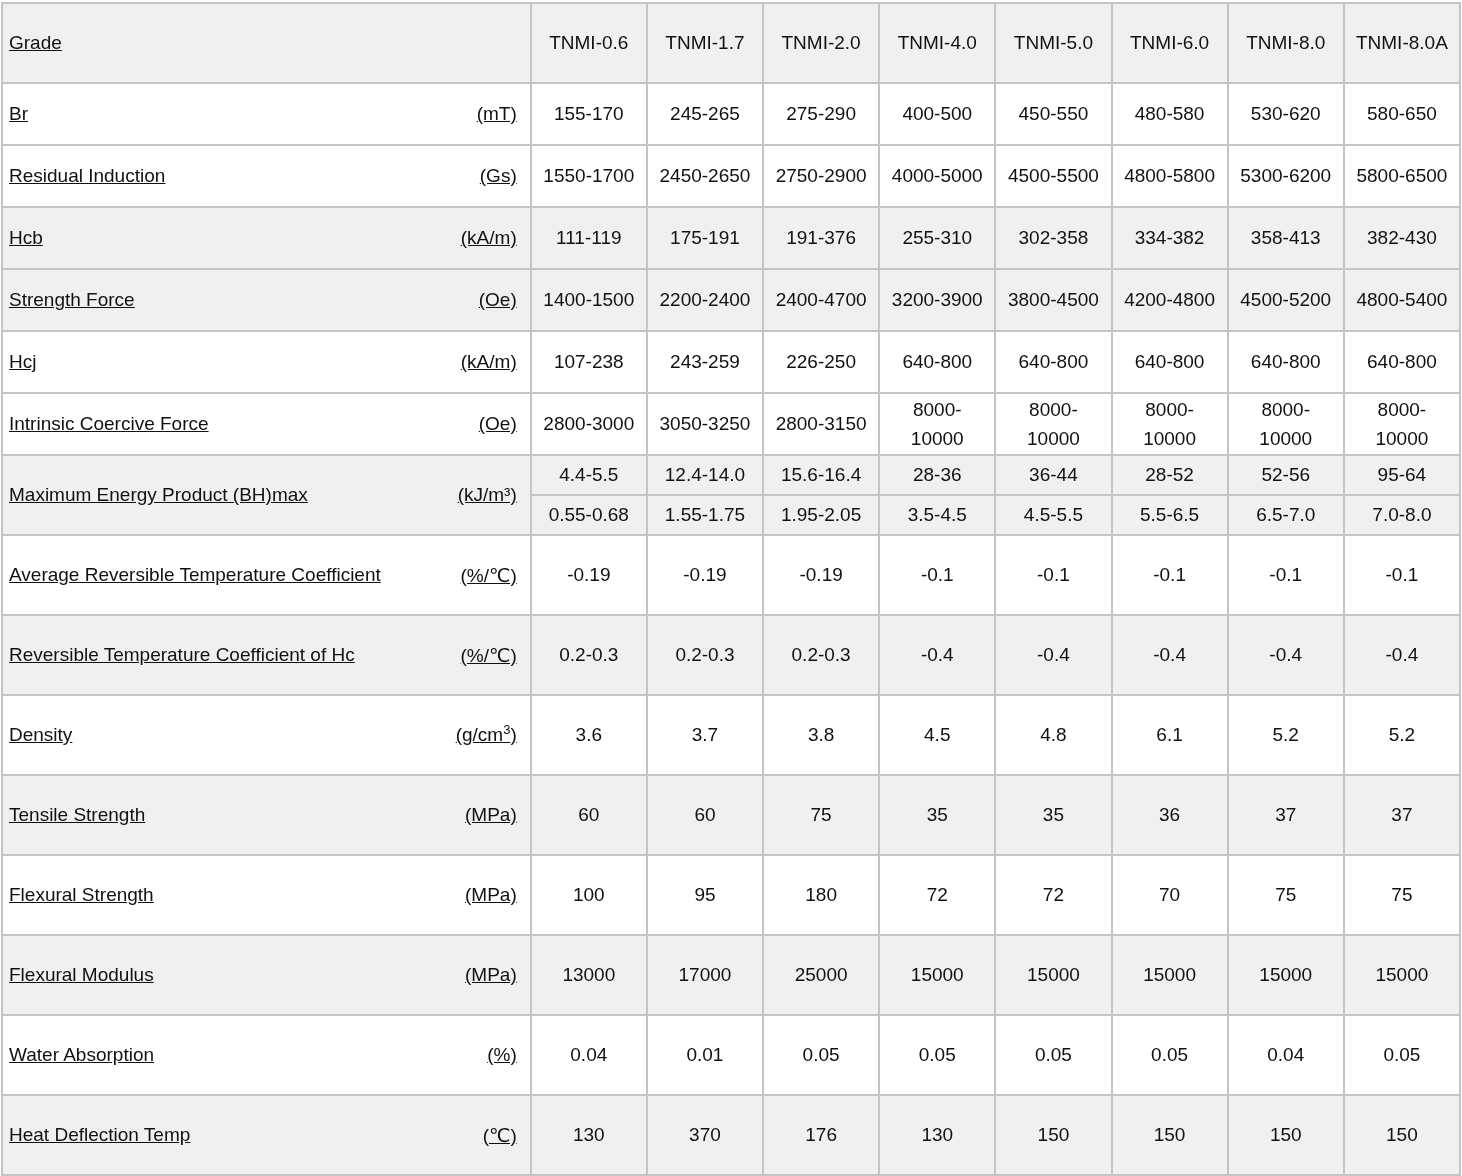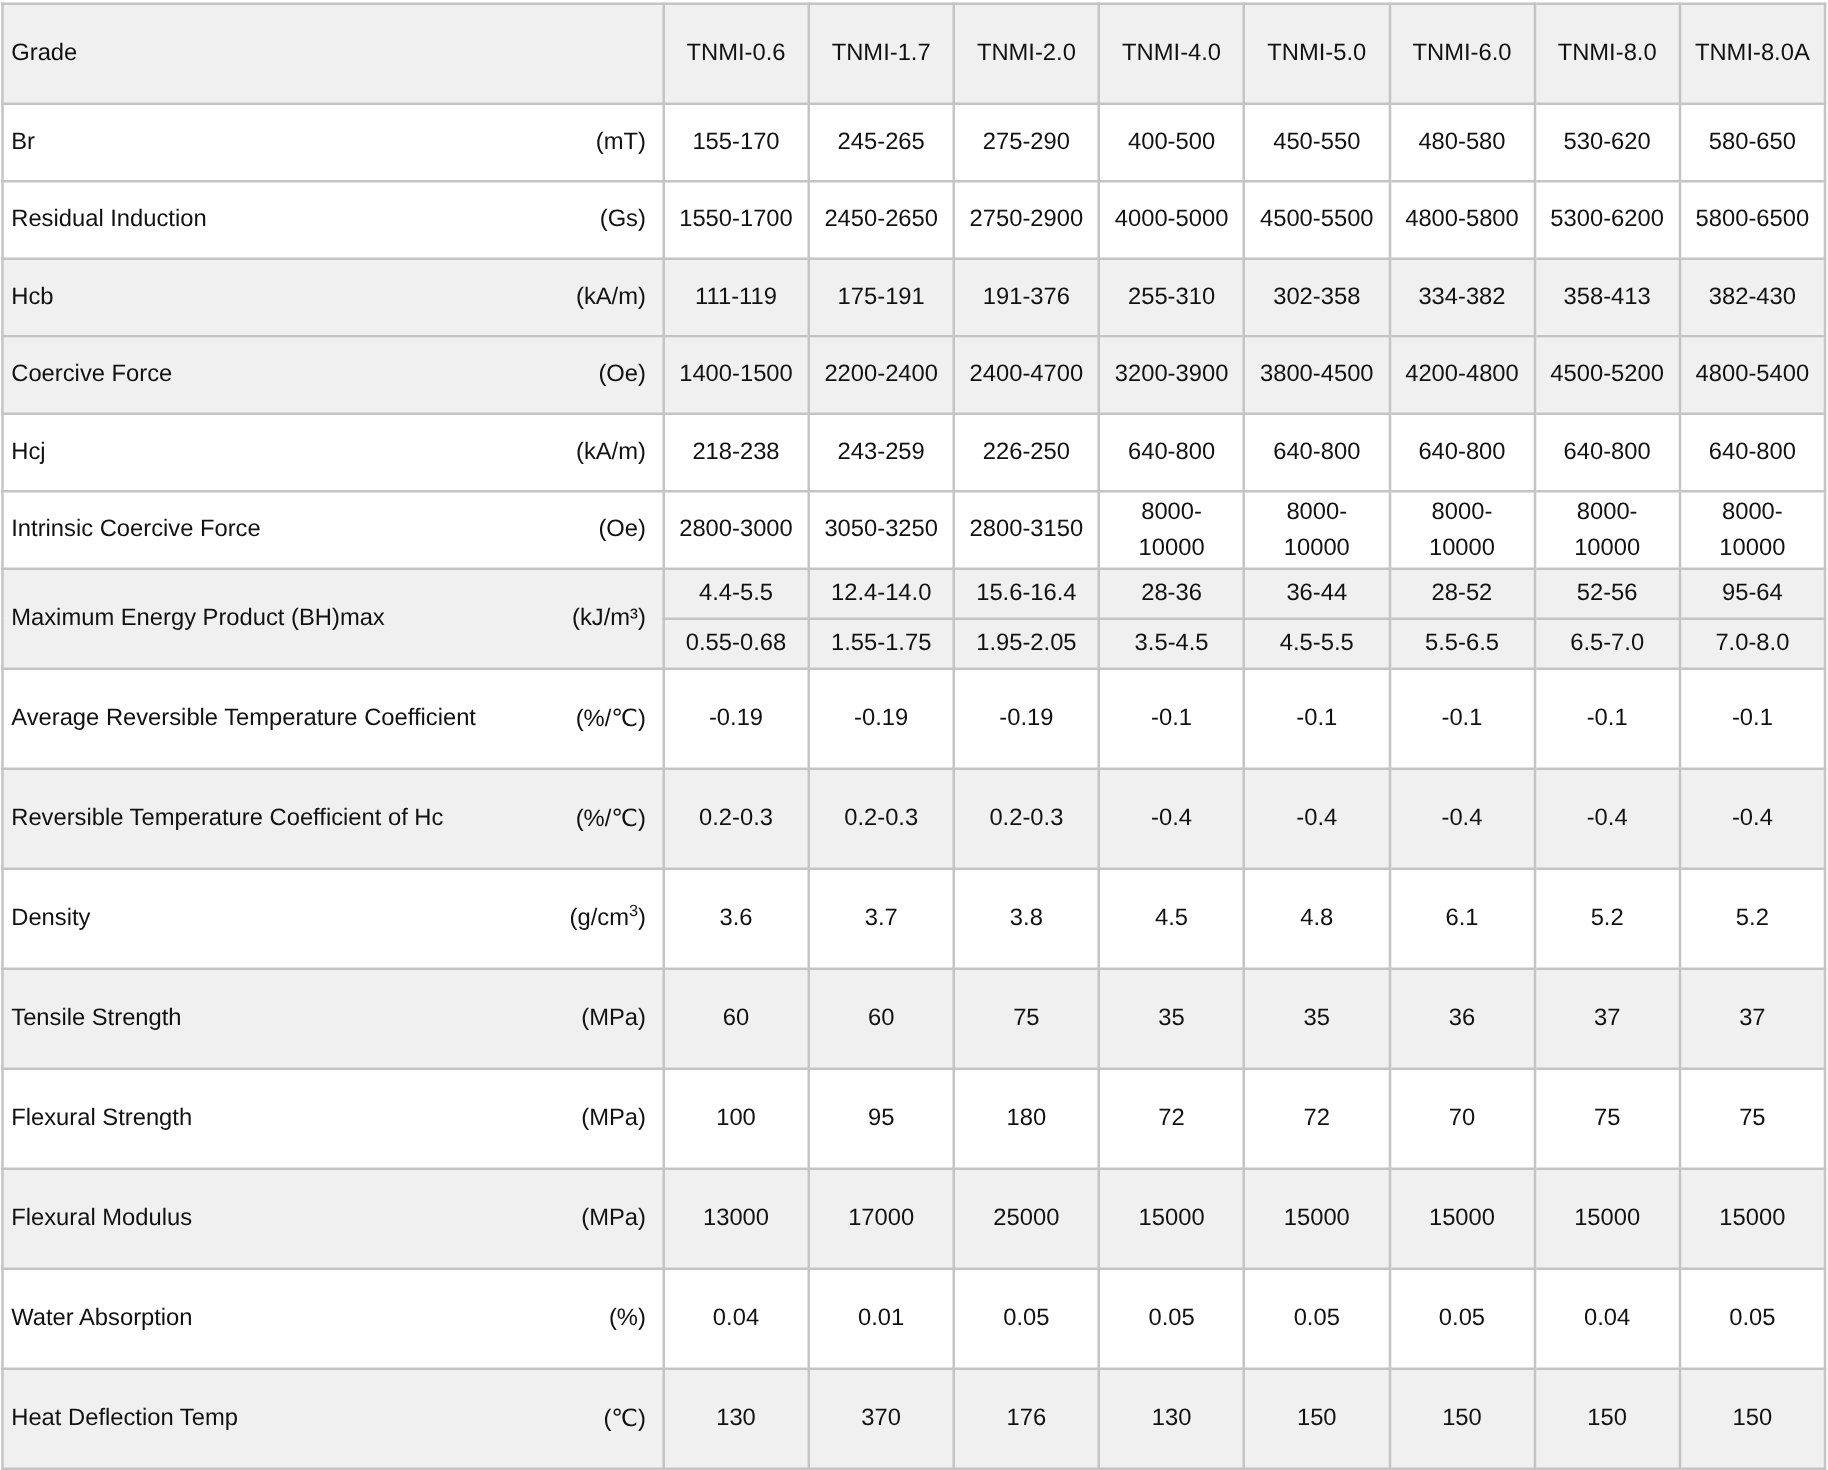--- a/index.html
+++ b/index.html
@@ -32,20 +32,21 @@
     overflow:hidden;
   }
   tr.shaded td, tr.shaded th{background:var(--shade);}
   tr.plain td, tr.plain th{background:var(--bg);}
   .label-cell{padding:0;}
   .lc{
     display:flex;
     justify-content:space-between;
     padding-left:6px;
     padding-right:13px;
+    text-decoration:underline;
   }
   .value-cell{
     text-align:center;
     white-space:pre-line;
     line-height:1.55;
   }
   .h80{height:80px;}
   .h62{height:62px;}
   .h40{height:40px;}
   .unit sup{
@@ -131,41 +132,41 @@
         <td class="value-cell">191-376</td>
         <td class="value-cell">255-310</td>
         <td class="value-cell">302-358</td>
         <td class="value-cell">334-382</td>
         <td class="value-cell">358-413</td>
         <td class="value-cell">382-430</td>
       </tr>
       <tr class="h62 shaded">
         <td class="label-cell">
           <div class="lc">
-            <span>Coercive Force</span>
+            <span>Strength Force</span>
             <span class="unit">(Oe)</span>
           </div>
         </td>
         <td class="value-cell">1400-1500</td>
         <td class="value-cell">2200-2400</td>
         <td class="value-cell">2400-4700</td>
         <td class="value-cell">3200-3900</td>
         <td class="value-cell">3800-4500</td>
         <td class="value-cell">4200-4800</td>
         <td class="value-cell">4500-5200</td>
         <td class="value-cell">4800-5400</td>
       </tr>
       <tr class="h62 plain">
         <td class="label-cell">
           <div class="lc">
             <span>Hcj</span>
             <span class="unit">(kA/m)</span>
           </div>
         </td>
-        <td class="value-cell">218-238</td>
+        <td class="value-cell">107-238</td>
         <td class="value-cell">243-259</td>
         <td class="value-cell">226-250</td>
         <td class="value-cell">640-800</td>
         <td class="value-cell">640-800</td>
         <td class="value-cell">640-800</td>
         <td class="value-cell">640-800</td>
         <td class="value-cell">640-800</td>
       </tr>
       <tr class="h62 plain">
         <td class="label-cell">

